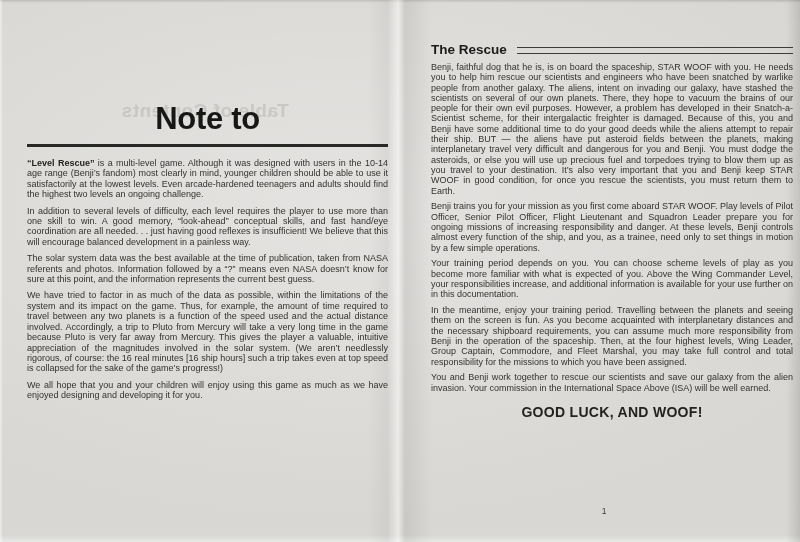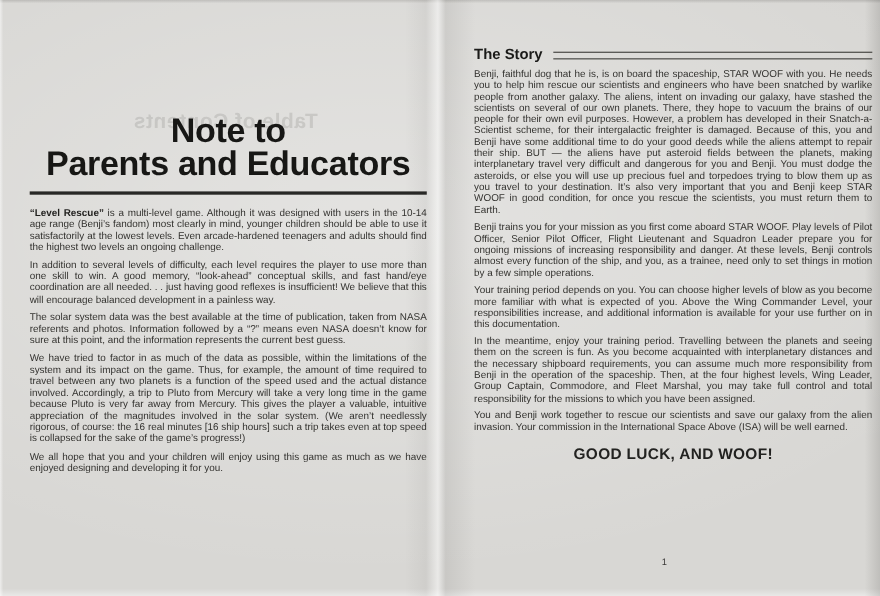--- a/index.html
+++ b/index.html
@@ -69,49 +69,48 @@
 <body>
 
 <div class="scan">
 
   <div>
     <div class="ghost">Table of Contents</div>
 
     <div class="left-col">
       <h1 class="lp-heading">
         <span>Note to</span><br>
-        <span>Parents and Educators</span>
       </h1>
       <div class="heading-rule"></div>
 
       <div class="body-text">
         <p>
           <strong>“Level Rescue”</strong><span> is a multi-level game. Although it was designed with users in the 10-14 age range (Benji’s fandom) most clearly in mind, younger children should be able to use it satisfactorily at the lowest levels. Even arcade-hardened teenagers and adults should find the highest two levels an ongoing challenge.</span>
         </p>
         <p>In addition to several levels of difficulty, each level requires the player to use more than one skill to win. A good memory, “look-ahead” conceptual skills, and fast hand/eye coordination are all needed. . . just having good reflexes is insufficient! We believe that this will encourage balanced development in a painless way.</p>
         <p>The solar system data was the best available at the time of publication, taken from NASA referents and photos. Information followed by a “?” means even NASA doesn’t know for sure at this point, and the information represents the current best guess.</p>
         <p>We have tried to factor in as much of the data as possible, within the limitations of the system and its impact on the game. Thus, for example, the amount of time required to travel between any two planets is a function of the speed used and the actual distance involved. Accordingly, a trip to Pluto from Mercury will take a very long time in the game because Pluto is very far away from Mercury. This gives the player a valuable, intuitive appreciation of the magnitudes involved in the solar system. (We aren’t needlessly rigorous, of course: the 16 real minutes [16 ship hours] such a trip takes even at top speed is collapsed for the sake of the game’s progress!)</p>
         <p>We all hope that you and your children will enjoy using this game as much as we have enjoyed designing and developing it for you.</p>
       </div>
     </div>
   </div>
 
   <div class="fold"></div>
 
   <div>
     <div class="right-col">
       <div class="story-head-row">
-        <h2 class="rp-heading">The Story</h2>
+        <h2 class="rp-heading">The Rescue</h2>
         <div class="story-rule"></div>
       </div>
 
       <div class="body-text">
         <p>Benji, faithful dog that he is, is on board the spaceship, STAR WOOF with you. He needs you to help him rescue our scientists and engineers who have been snatched by warlike people from another galaxy. The aliens, intent on invading our galaxy, have stashed the scientists on several of our own planets. There, they hope to vacuum the brains of our people for their own evil purposes. However, a problem has developed in their Snatch-a-Scientist scheme, for their intergalactic freighter is damaged. Because of this, you and Benji have some additional time to do your good deeds while the aliens attempt to repair their ship. BUT — the aliens have put asteroid fields between the planets, making interplanetary travel very difficult and dangerous for you and Benji. You must dodge the asteroids, or else you will use up precious fuel and torpedoes trying to blow them up as you travel to your destination. It’s also very important that you and Benji keep STAR WOOF in good condition, for once you rescue the scientists, you must return them to Earth.</p>
         <p>Benji trains you for your mission as you first come aboard STAR WOOF. Play levels of Pilot Officer, Senior Pilot Officer, Flight Lieutenant and Squadron Leader prepare you for ongoing missions of increasing responsibility and danger. At these levels, Benji controls almost every function of the ship, and you, as a trainee, need only to set things in motion by a few simple operations.</p>
-        <p>Your training period depends on you. You can choose higher levels of blow as you become more familiar with what is expected of you. Above the Wing Commander Level, your responsibilities increase, and additional information is available for your use further on in this documentation.</p>
+        <p>Your training period depends on you. You can choose scheme levels of play as you become more familiar with what is expected of you. Above the Wing Commander Level, your responsibilities increase, and additional information is available for your use further on in this documentation.</p>
         <p>In the meantime, enjoy your training period. Travelling between the planets and seeing them on the screen is fun. As you become acquainted with interplanetary distances and the necessary shipboard requirements, you can assume much more responsibility from Benji in the operation of the spaceship. Then, at the four highest levels, Wing Leader, Group Captain, Commodore, and Fleet Marshal, you may take full control and total responsibility for the missions to which you have been assigned.</p>
         <p>You and Benji work together to rescue our scientists and save our galaxy from the alien invasion. Your commission in the International Space Above (ISA) will be well earned.</p>
       </div>
 
       <div class="closing">GOOD LUCK, AND WOOF!</div>
     </div>
 
     <div class="page-number">1</div>
   </div>
 

